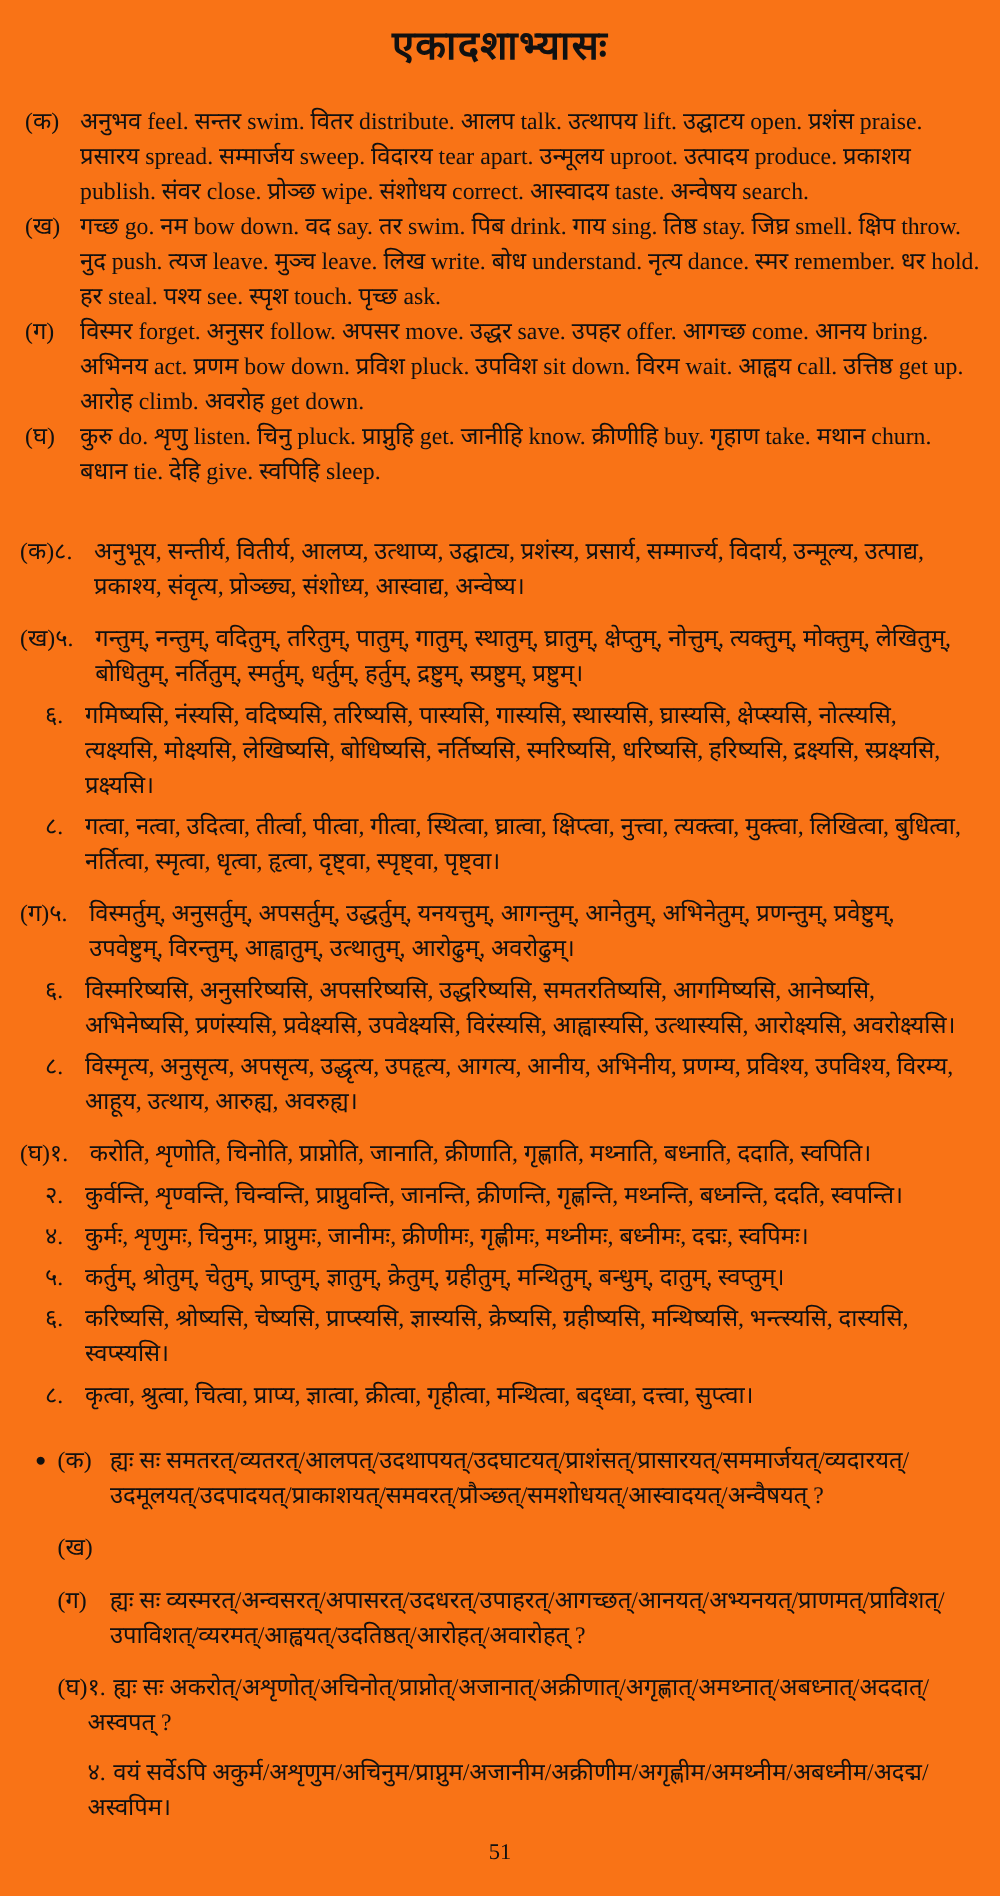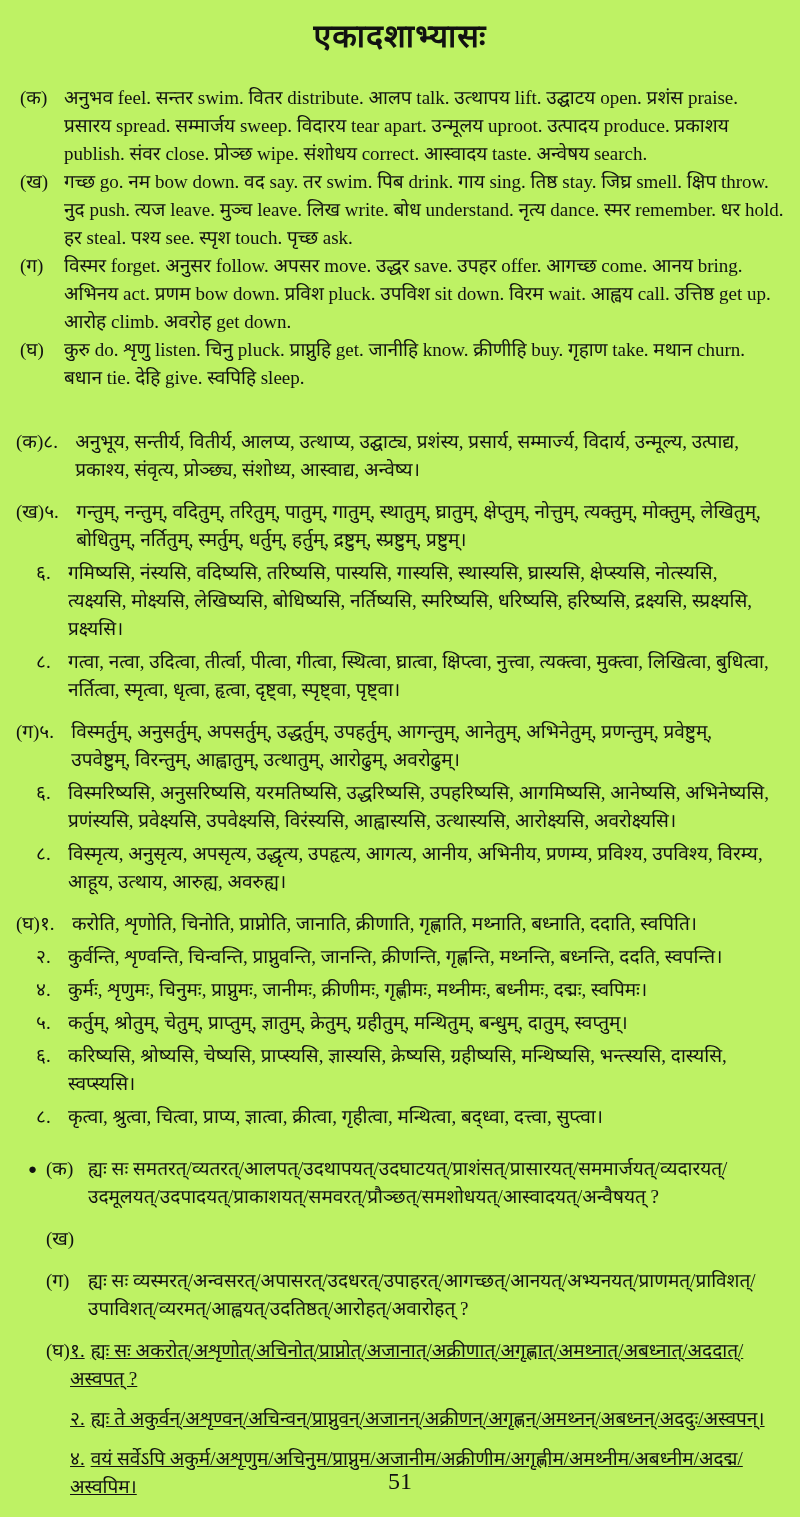--- a/index.html
+++ b/index.html
@@ -1,20 +1,20 @@
 <!DOCTYPE html>
 <html><head>
 <meta charset="utf-8">
 <style>
   html,body { margin:0; padding:0; background:#e8e8e8; }
   .page {
     position:relative;
     width:800px; height:1517px;
     margin:0 auto;
-    background:#bef264;
+    background:#f97316;
     color:#111;
     font-family:"Liberation Serif","DejaVu Serif",serif;
     font-size:19px;
     line-height:28px;
     box-sizing:border-box;
     padding-top:14px;
     overflow:hidden;
   }
   .title {
     margin:0 0 26px 0;
@@ -36,26 +36,26 @@
   .anum { flex:0 0 32px; box-sizing:border-box; }
   .atxt { flex:1; padding-right:26px; }
   
   .questions { margin-top:24px; }
   .qrow { display:flex; padding-left:28px; margin-top:14px; }
   .qbullet { flex:0 0 18px; font-size:15px; }
   .qlbl { flex:0 0 42px; }
   .qrow-gha .qlbl { flex:0 0 24px; }
   .qtxt { flex:1; padding-right:12px; }
   .qitems { flex:1; padding-right:12px; }
-  .qitem { margin-bottom:12px;text-decoration:underline; }
+  .qitem { margin-bottom:12px; }
   .qitem:last-child { margin-bottom:0; }
   .qnum { margin-right:6px; }
   .pageno {
     position:absolute; bottom:22px; left:0;
-    width:100%; text-align:center; font-size:24px;
+    width:100%; text-align:center; font-size:18px;
   }
 </style>
 </head>
 <body>
 
 <div class="page">
 
   <h1 class="title">एकादशाभ्यासः</h1>
 
   <section>
@@ -96,26 +96,26 @@
     </div>
     <div class="arow">
       <span class="albl"></span>
       <span class="anum">८.</span>
       <span class="atxt">गत्वा, नत्वा, उदित्वा, तीर्त्वा, पीत्वा, गीत्वा, स्थित्वा, घ्रात्वा, क्षिप्त्वा, नुत्त्वा, त्यक्त्वा, मुक्त्वा, लिखित्वा, बुधित्वा, नर्तित्वा, स्मृत्वा, धृत्वा, हृत्वा, दृष्ट्वा, स्पृष्ट्वा, पृष्ट्वा।</span>
     </div>
 
     <div class="arow first">
       <span class="albl">(ग)</span>
       <span class="anum">५.</span>
-      <span class="atxt">विस्मर्तुम्, अनुसर्तुम्, अपसर्तुम्, उद्धर्तुम्, उपहर्तुम्, आगन्तुम्, आनेतुम्, अभिनेतुम्, प्रणन्तुम्, प्रवेष्टुम्, उपवेष्टुम्, विरन्तुम्, आह्वातुम्, उत्थातुम्, आरोढुम्, अवरोढुम्।</span>
+      <span class="atxt">विस्मर्तुम्, अनुसर्तुम्, अपसर्तुम्, उद्धर्तुम्, यनयत्तुम्, आगन्तुम्, आनेतुम्, अभिनेतुम्, प्रणन्तुम्, प्रवेष्टुम्, उपवेष्टुम्, विरन्तुम्, आह्वातुम्, उत्थातुम्, आरोढुम्, अवरोढुम्।</span>
     </div>
     <div class="arow">
       <span class="albl"></span>
       <span class="anum">६.</span>
-      <span class="atxt">विस्मरिष्यसि, अनुसरिष्यसि, यरमतिष्यसि, उद्धरिष्यसि, उपहरिष्यसि, आगमिष्यसि, आनेष्यसि, अभिनेष्यसि, प्रणंस्यसि, प्रवेक्ष्यसि, उपवेक्ष्यसि, विरंस्यसि, आह्वास्यसि, उत्थास्यसि, आरोक्ष्यसि, अवरोक्ष्यसि।</span>
+      <span class="atxt">विस्मरिष्यसि, अनुसरिष्यसि, अपसरिष्यसि, उद्धरिष्यसि, समतरतिष्यसि, आगमिष्यसि, आनेष्यसि, अभिनेष्यसि, प्रणंस्यसि, प्रवेक्ष्यसि, उपवेक्ष्यसि, विरंस्यसि, आह्वास्यसि, उत्थास्यसि, आरोक्ष्यसि, अवरोक्ष्यसि।</span>
     </div>
     <div class="arow">
       <span class="albl"></span>
       <span class="anum">८.</span>
       <span class="atxt">विस्मृत्य, अनुसृत्य, अपसृत्य, उद्धृत्य, उपहृत्य, आगत्य, आनीय, अभिनीय, प्रणम्य, प्रविश्य, उपविश्य, विरम्य, आहूय, उत्थाय, आरुह्य, अवरुह्य।</span>
     </div>
 
     <div class="arow first">
       <span class="albl">(घ)</span>
       <span class="anum">१.</span>
@@ -164,23 +164,20 @@
       <span class="qtxt">ह्यः सः व्यस्मरत्/अन्वसरत्/अपासरत्/उदधरत्/उपाहरत्/आगच्छत्/आनयत्/अभ्यनयत्/प्राणमत्/प्राविशत्/उपाविशत्/व्यरमत्/आह्वयत्/उदतिष्ठत्/आरोहत्/अवारोहत् ?</span>
     </div>
     <div class="qrow qrow-gha">
       <span class="qbullet"></span>
       <span class="qlbl">(घ)</span>
       <div class="qitems">
         <div class="qitem">
           <span class="qnum">१.</span><span>ह्यः सः अकरोत्/अशृणोत्/अचिनोत्/प्राप्नोत्/अजानात्/अक्रीणात्/अगृह्णात्/अमथ्नात्/अबध्नात्/अददात्/अस्वपत् ?</span>
         </div>
         <div class="qitem">
-          <span class="qnum">२.</span><span>ह्यः ते अकुर्वन्/अशृण्वन्/अचिन्वन्/प्राप्नुवन्/अजानन्/अक्रीणन्/अगृह्णन्/अमथ्नन्/अबध्नन्/अददुः/अस्वपन्।</span>
-        </div>
-        <div class="qitem">
           <span class="qnum">४.</span><span>वयं सर्वेऽपि अकुर्म/अशृणुम/अचिनुम/प्राप्नुम/अजानीम/अक्रीणीम/अगृह्णीम/अमथ्नीम/अबध्नीम/अदद्म/अस्वपिम।</span>
         </div>
 
       </div>
     </div>
   </section>
 
   <div class="pageno">51</div>
 
 </div>

